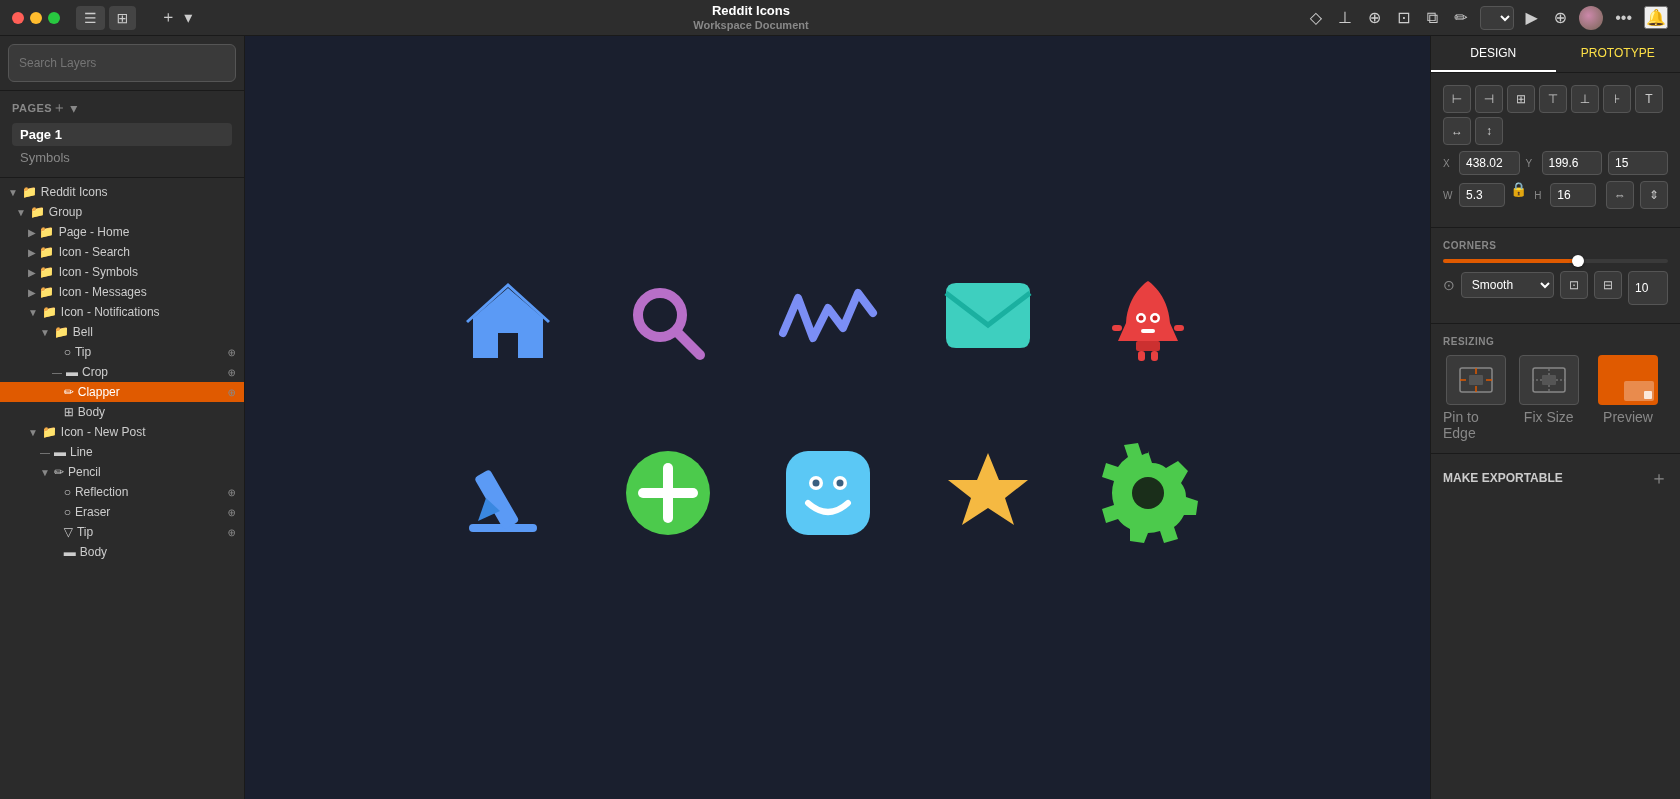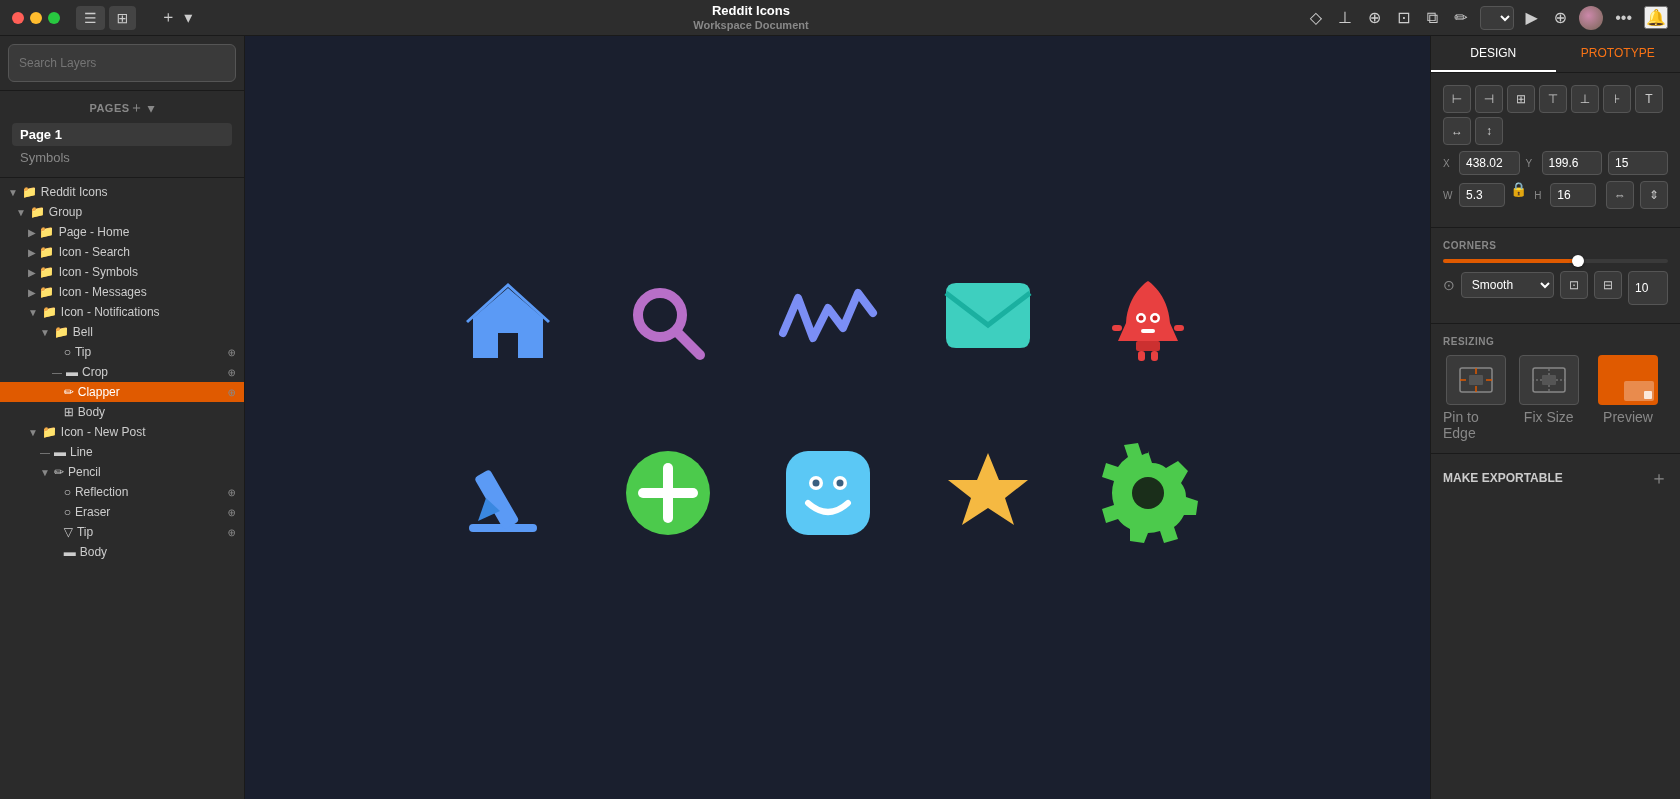--- a/index.html
+++ b/index.html
@@ -29,21 +29,21 @@
     .notification-bell { font-size: 16px; cursor: pointer; color: #888; }
 
     
     .main-layout { display: flex; flex: 1; overflow: hidden; }
 
     
     .sidebar { width: 245px; background: #2b2b2b; border-right: 1px solid #1a1a1a; display: flex; flex-direction: column; flex-shrink: 0; overflow: hidden; }
     .sidebar-search { padding: 8px; border-bottom: 1px solid #1a1a1a; }
     .search-input { width: 100%; background: #3a3a3a; border: 1px solid #555; border-radius: 6px; padding: 11px 10px; color: #e5e5e5; font-size: 12px; outline: none; }
     .sidebar-pages { padding: 8px 12px; border-bottom: 1px solid #1a1a1a; }
-    .pages-header { display: flex; align-items: center; justify-content: center; margin-bottom: 6px; }
+    .pages-header { display: flex; align-items: center; justify-content: flex-start; margin-bottom: 6px; }
     .pages-label { font-size: 11px; font-weight: 600; color: #888; text-transform: uppercase; letter-spacing: 0.5px; }
     .pages-actions { display: flex; gap: 4px; }
     .pages-action-btn { background: none; border: none; color: #888; cursor: pointer; font-size: 14px; }
     .page-item { padding: 4px 8px; border-radius: 4px; cursor: pointer; color: #ccc; font-size: 13px; font-weight: bold; }
     .page-item.active { background: #3a3a3a; color: #fff; }
     .page-item-symbol { padding: 4px 8px; color: #888; font-size: 13px; cursor: pointer; }
 
     
     .layer-tree { flex: 1; overflow-y: auto; padding: 4px 0; }
     .layer-tree::-webkit-scrollbar { width: 6px; }
@@ -62,21 +62,21 @@
     
     .canvas { flex: 1; background: #1a1f2e; overflow: hidden; position: relative; }
     .canvas-inner { width: 100%; height: 100%; display: flex; align-items: center; justify-content: center; }
     .icon-cell { display: flex; align-items: center; justify-content: center; width: 120px; height: 120px; }
 
     
     .right-panel { width: 250px; background: #2b2b2b; border-left: 1px solid #1a1a1a; display: flex; flex-direction: column; flex-shrink: 0; overflow-y: auto; }
     .right-panel::-webkit-scrollbar { width: 6px; }
     .right-panel::-webkit-scrollbar-thumb { background: #555; border-radius: 3px; }
     .panel-tabs { display: flex; border-bottom: 1px solid #1a1a1a; }
-    .panel-tab { flex: 1; padding: 10px; text-align: center; font-size: 12px; cursor: pointer; color: #f97316; border-bottom: 2px solid transparent; }
+    .panel-tab { flex: 1; padding: 10px; text-align: center; font-size: 12px; cursor: pointer; color: #fde047; border-bottom: 2px solid transparent; }
     .panel-tab.active { color: #fff; border-bottom-color: #fff; }
     .panel-section { padding: 12px; border-bottom: 1px solid #1a1a1a; }
     .section-label { font-size: 10px; font-weight: 600; color: #888; text-transform: uppercase; letter-spacing: 0.5px; margin-bottom: 8px; }
     .align-row { display: flex; gap: 4px; margin-bottom: 6px; flex-wrap: wrap; }
     .align-btn { width: 28px; height: 28px; background: #3a3a3a; border: 1px solid #555; border-radius: 4px; display: flex; align-items: center; justify-content: center; cursor: pointer; font-size: 12px; color: #ccc; }
     .field-row { display: flex; gap: 6px; margin-bottom: 6px; }
     .field-group { display: flex; align-items: center; gap: 4px; flex: 1; }
     .field-label { font-size: 10px; color: #888; min-width: 12px; }
     .field-input { background: #3a3a3a; border: 1px solid #555; border-radius: 4px; color: #fff; padding: 4px 6px; font-size: 12px; width: 100%; outline: none; }
     .lock-icon { font-size: 14px; color: #888; cursor: pointer; }

